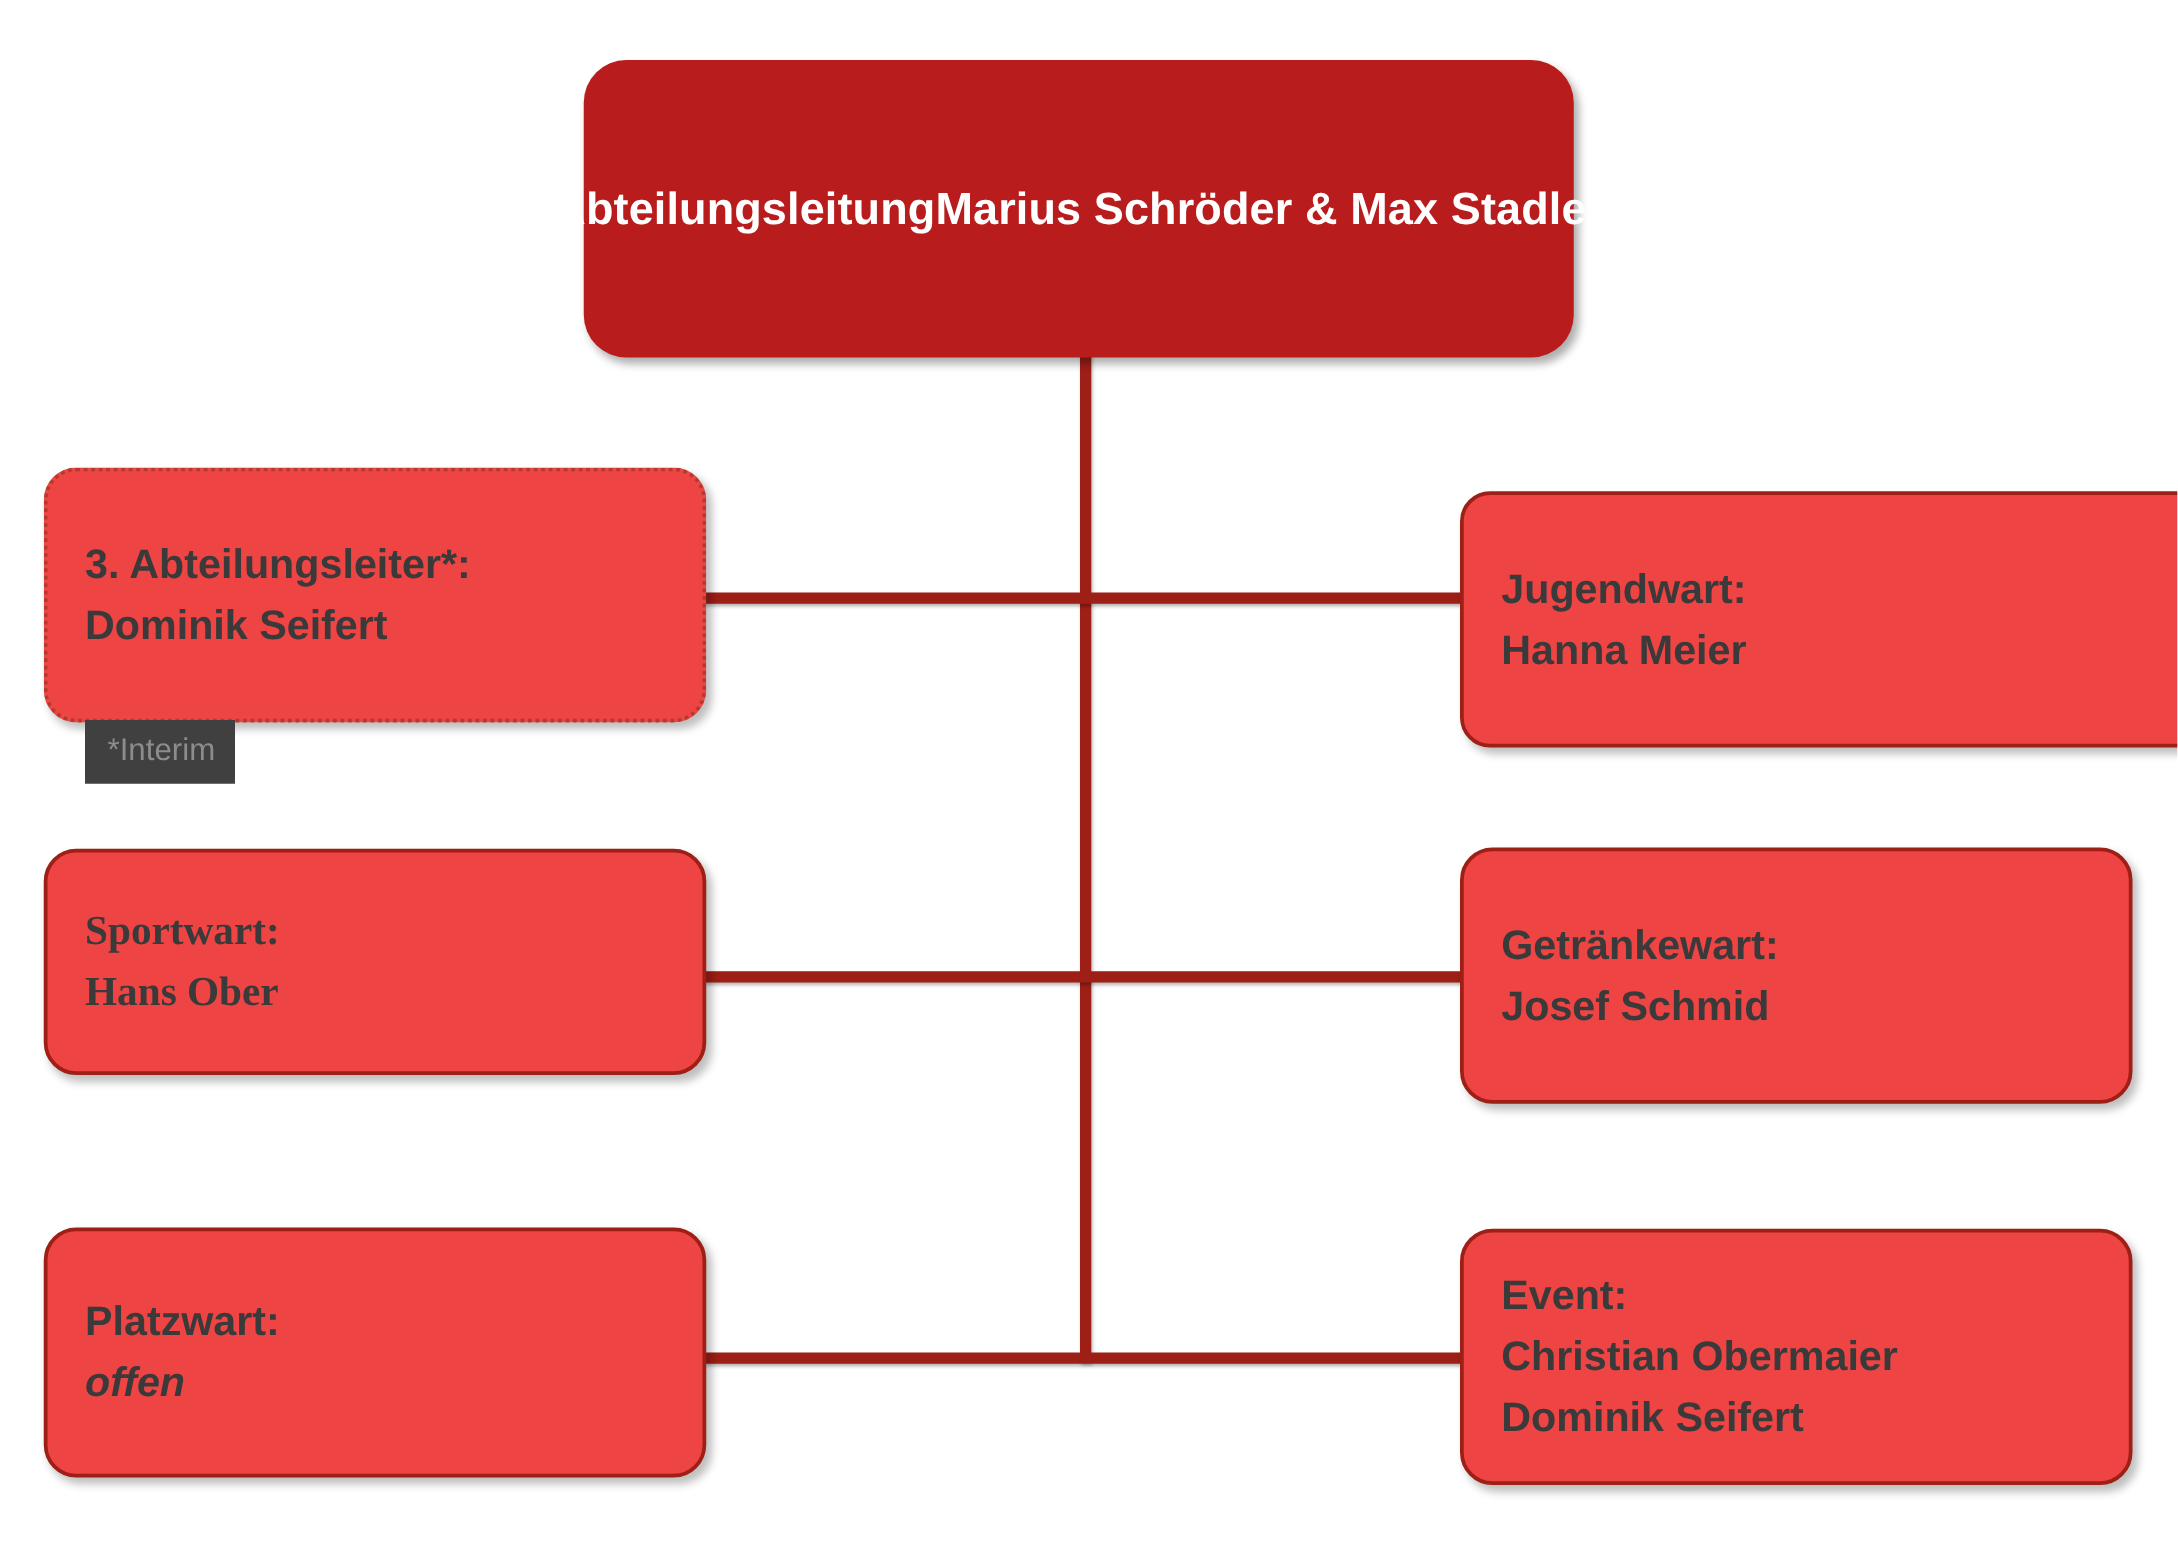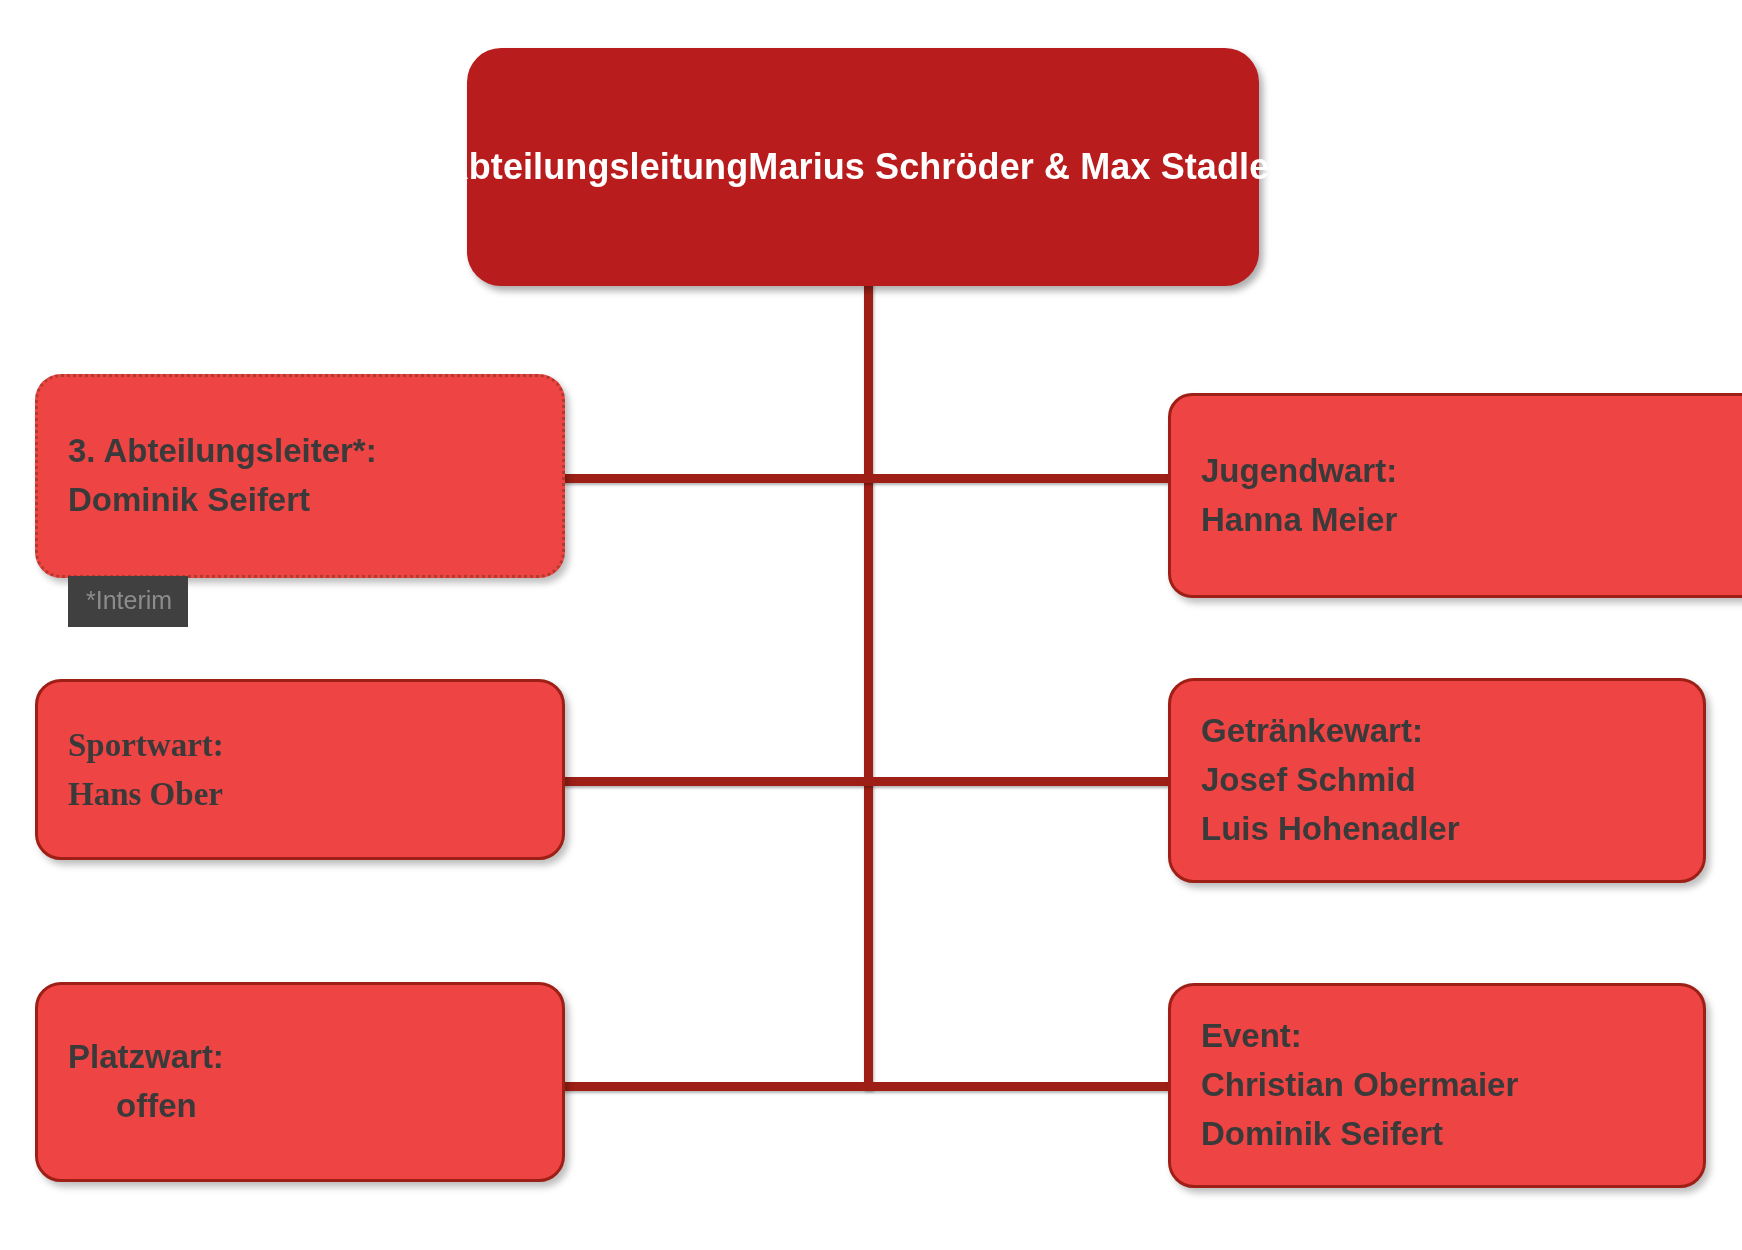--- a/index.html
+++ b/index.html
@@ -65,21 +65,21 @@
     border: 3px dotted #B33A2E;
   }
   .node-line {
     font-size: 33px;
     font-weight: bold;
     color: #3A3A3A;
     line-height: 1.48;
     white-space: nowrap;
   }
   .node-line.italic {
-    margin-left: 48px;
+    font-style: italic;
   }
 
   
   .footnote {
     position: absolute;
     background: #404040;
     color: #8C8C8C;
     font-size: 25px;
     line-height: 1;
     padding: 12px 16px 14px 18px;
@@ -123,21 +123,20 @@
   </div>
 
   <div class="node" style="left:1168px; top:393px; width:610px; height:205px;border-radius:24px;">
     <div class="node-line">Jugendwart:</div>
     <div class="node-line">Hanna Meier</div>
   </div>
 
   <div class="node" style="left:1168px; top:678px; width:538px; height:205px;">
     <div class="node-line">Getränkewart:</div>
     <div class="node-line">Josef Schmid</div>
-    <div class="node-line">Luis Hohenadler</div>
   </div>
 
   <div class="node" style="left:1168px; top:983px; width:538px; height:205px;">
     <div class="node-line">Event:</div>
     <div class="node-line">Christian Obermaier</div>
     <div class="node-line">Dominik Seifert</div>
   </div>
 
 </div>
 

